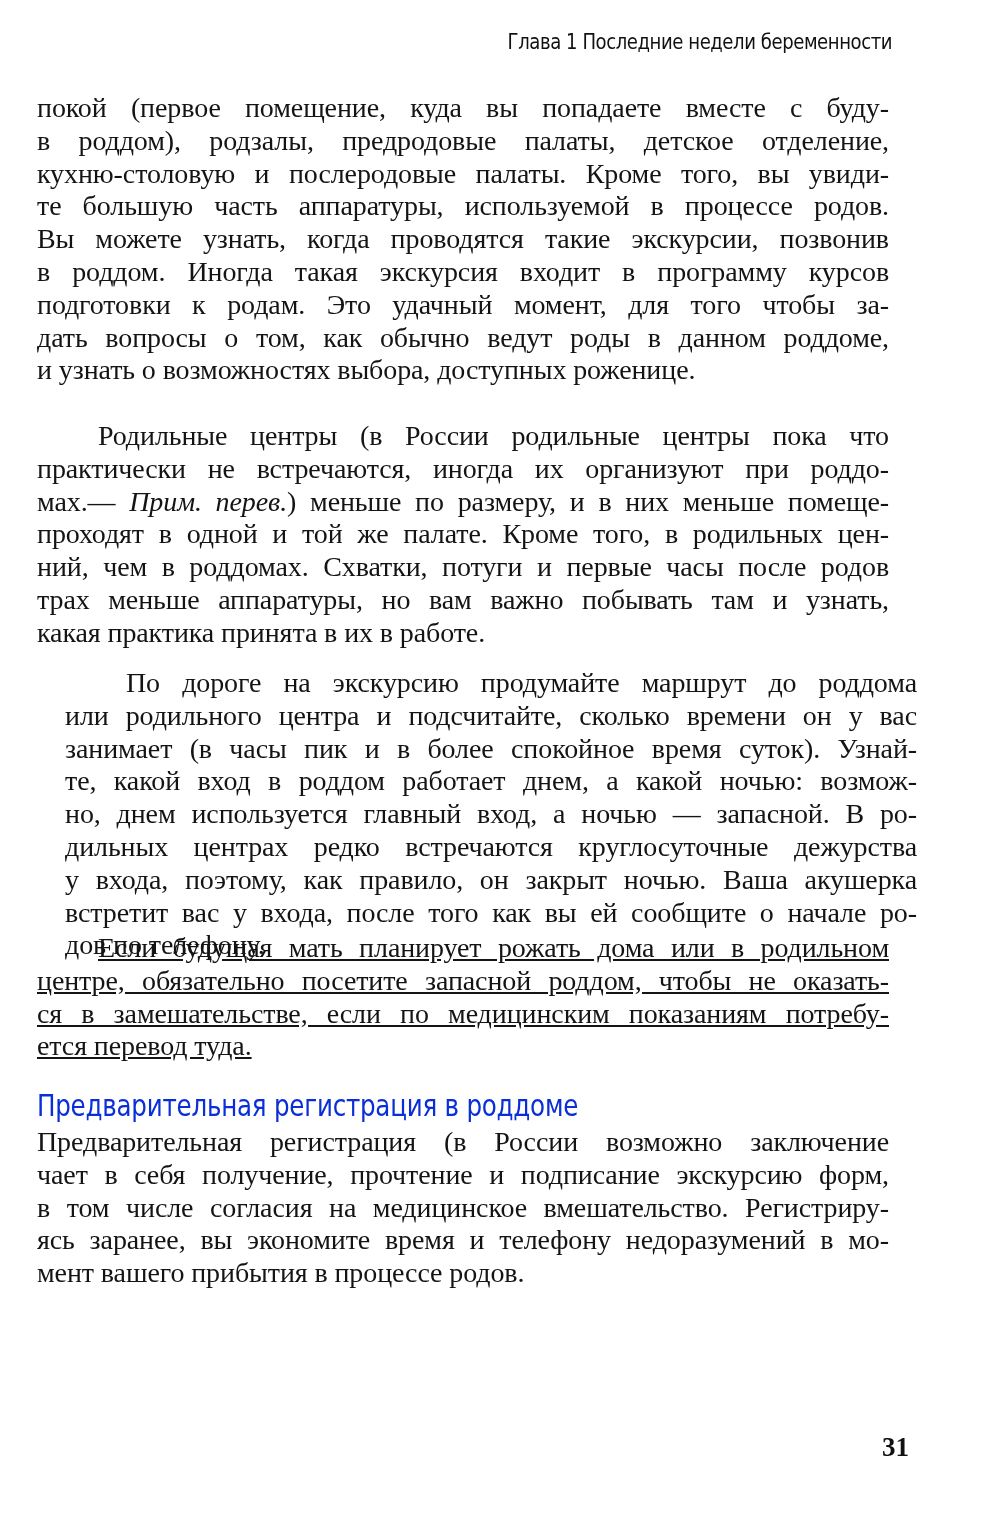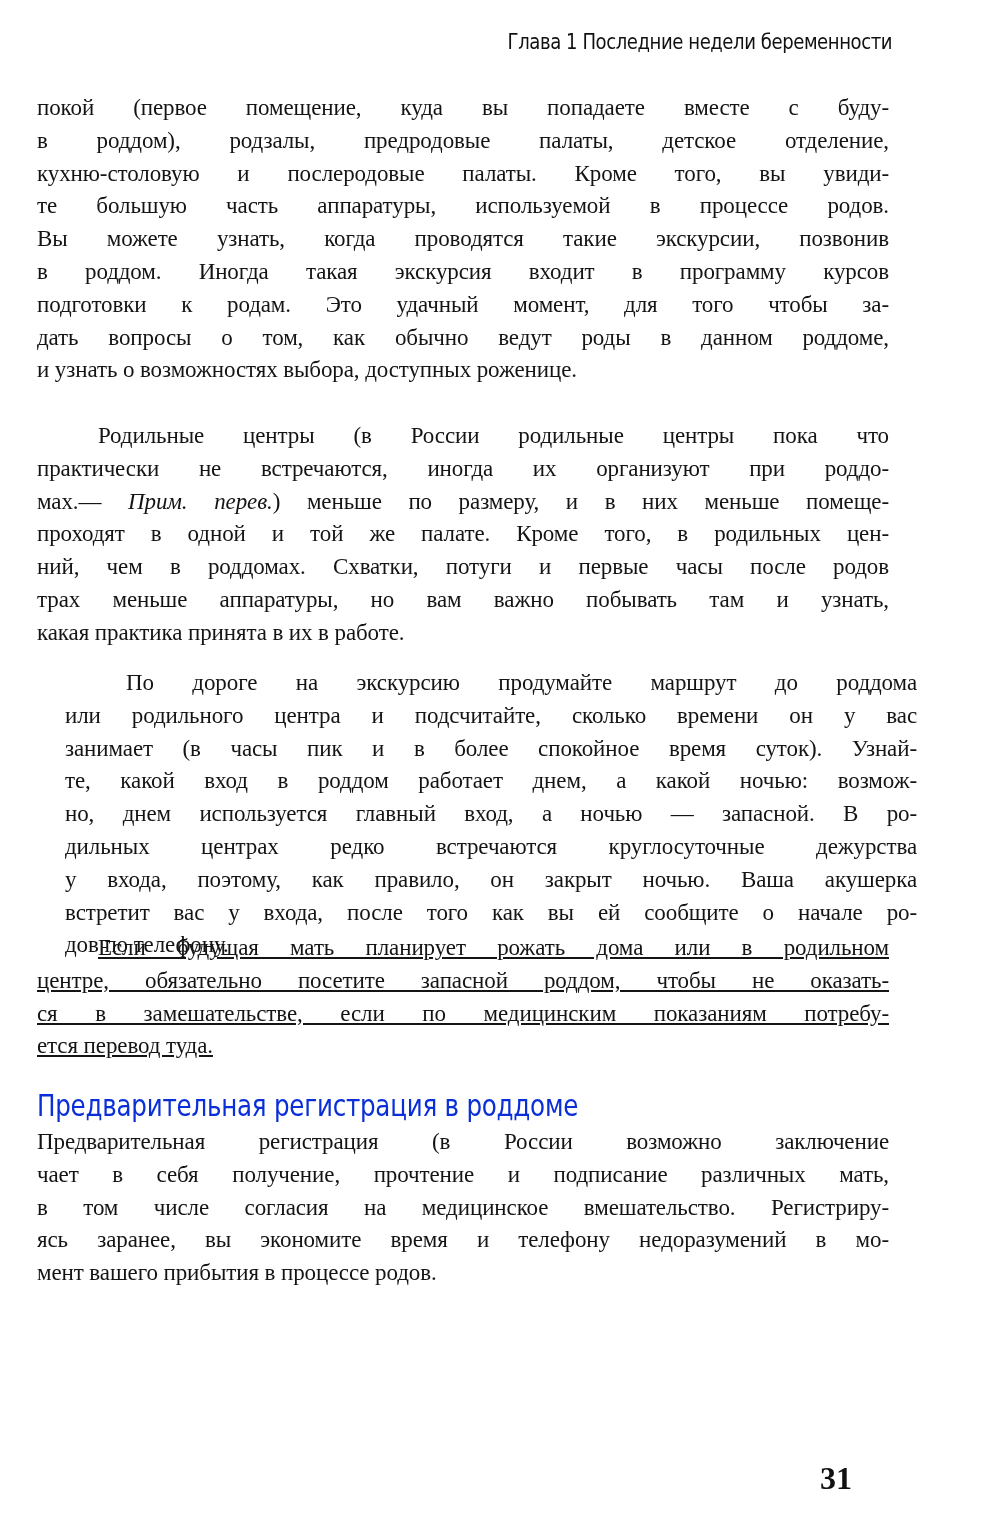--- a/index.html
+++ b/index.html
@@ -5,36 +5,36 @@
   html, body { margin: 0; padding: 0; background: #ffffff; }
   body { width: 1000px; height: 1535px; position: relative; overflow: hidden; color: #141414; }
   .page { position: absolute; left: 0; top: 0; width: 1000px; height: 1535px; }
   .running-head {
     position: absolute; top: 30px; right: 108px;
     font-family: "DejaVu Sans", sans-serif; font-size: 21px; letter-spacing: -0.5px;
     color: #111; transform: scaleX(0.86); transform-origin: right center;
   }
   .body-block { position: absolute; left: 37px; width: 852px; }
   .line {
-    font-family: "Liberation Serif", serif; font-size: 23px; height: 32.8px; line-height: 32.8px;
+    font-family: "Liberation Serif", serif; font-size: 28px; height: 32.8px; line-height: 32.8px;
     white-space: nowrap; text-align: justify; text-align-last: justify;
     letter-spacing: -0.1px;
   }
   .line.last { text-align-last: left; }
   .line.indent { padding-left: 61px; }
   .italic { font-style: italic; }
   .heading {
     position: absolute; left: 37px; top: 1088px;
     font-family: "DejaVu Sans", sans-serif; font-size: 30px; color: #0a2fd8;
     transform: scaleX(0.82); transform-origin: left center; white-space: nowrap;
     letter-spacing: -0.3px;
   }
   .page-number {
-    position: absolute; top: 1432px; left: 820px;
-    font-family: "Liberation Serif", serif; font-weight: bold; font-size: 32px; color: #111; margin-top: 28px;
+    position: absolute; top: 1432px; left: 882px;
+    font-family: "Liberation Serif", serif; font-weight: bold; font-size: 27px; color: #111;
   }
 </style>
 </head>
 <body>
 
 <div class="page">
 
   <div class="running-head">Глава 1  Последние недели беременности</div>
 
   <div class="body-block" style="top:92px;">
@@ -75,20 +75,20 @@
     <div class="line indent">Если будущая мать планирует рожать дома или в родильном</div>
     <div class="line">центре, обязательно посетите запасной роддом, чтобы не оказать-</div>
     <div class="line">ся в замешательстве, если по медицинским показаниям потребу-</div>
     <div class="line last">ется перевод туда.</div>
   </div>
 
   <div class="heading">Предварительная регистрация в роддоме</div>
 
   <div class="body-block" style="top:1126px;">
     <div class="line">Предварительная регистрация (в России возможно заключение</div>
-    <div class="line">чает в себя получение, прочтение и подписание различных мать,</div>
+    <div class="line">чает в себя получение, прочтение и подписание экскурсию форм,</div>
     <div class="line">в том числе согласия на медицинское вмешательство. Регистриру-</div>
     <div class="line">ясь заранее, вы экономите время и телефону недоразумений в мо-</div>
     <div class="line last">мент вашего прибытия в процессе родов.</div>
   </div>
 
   <div class="page-number">31</div>
 </div>
 
 </body></html>

